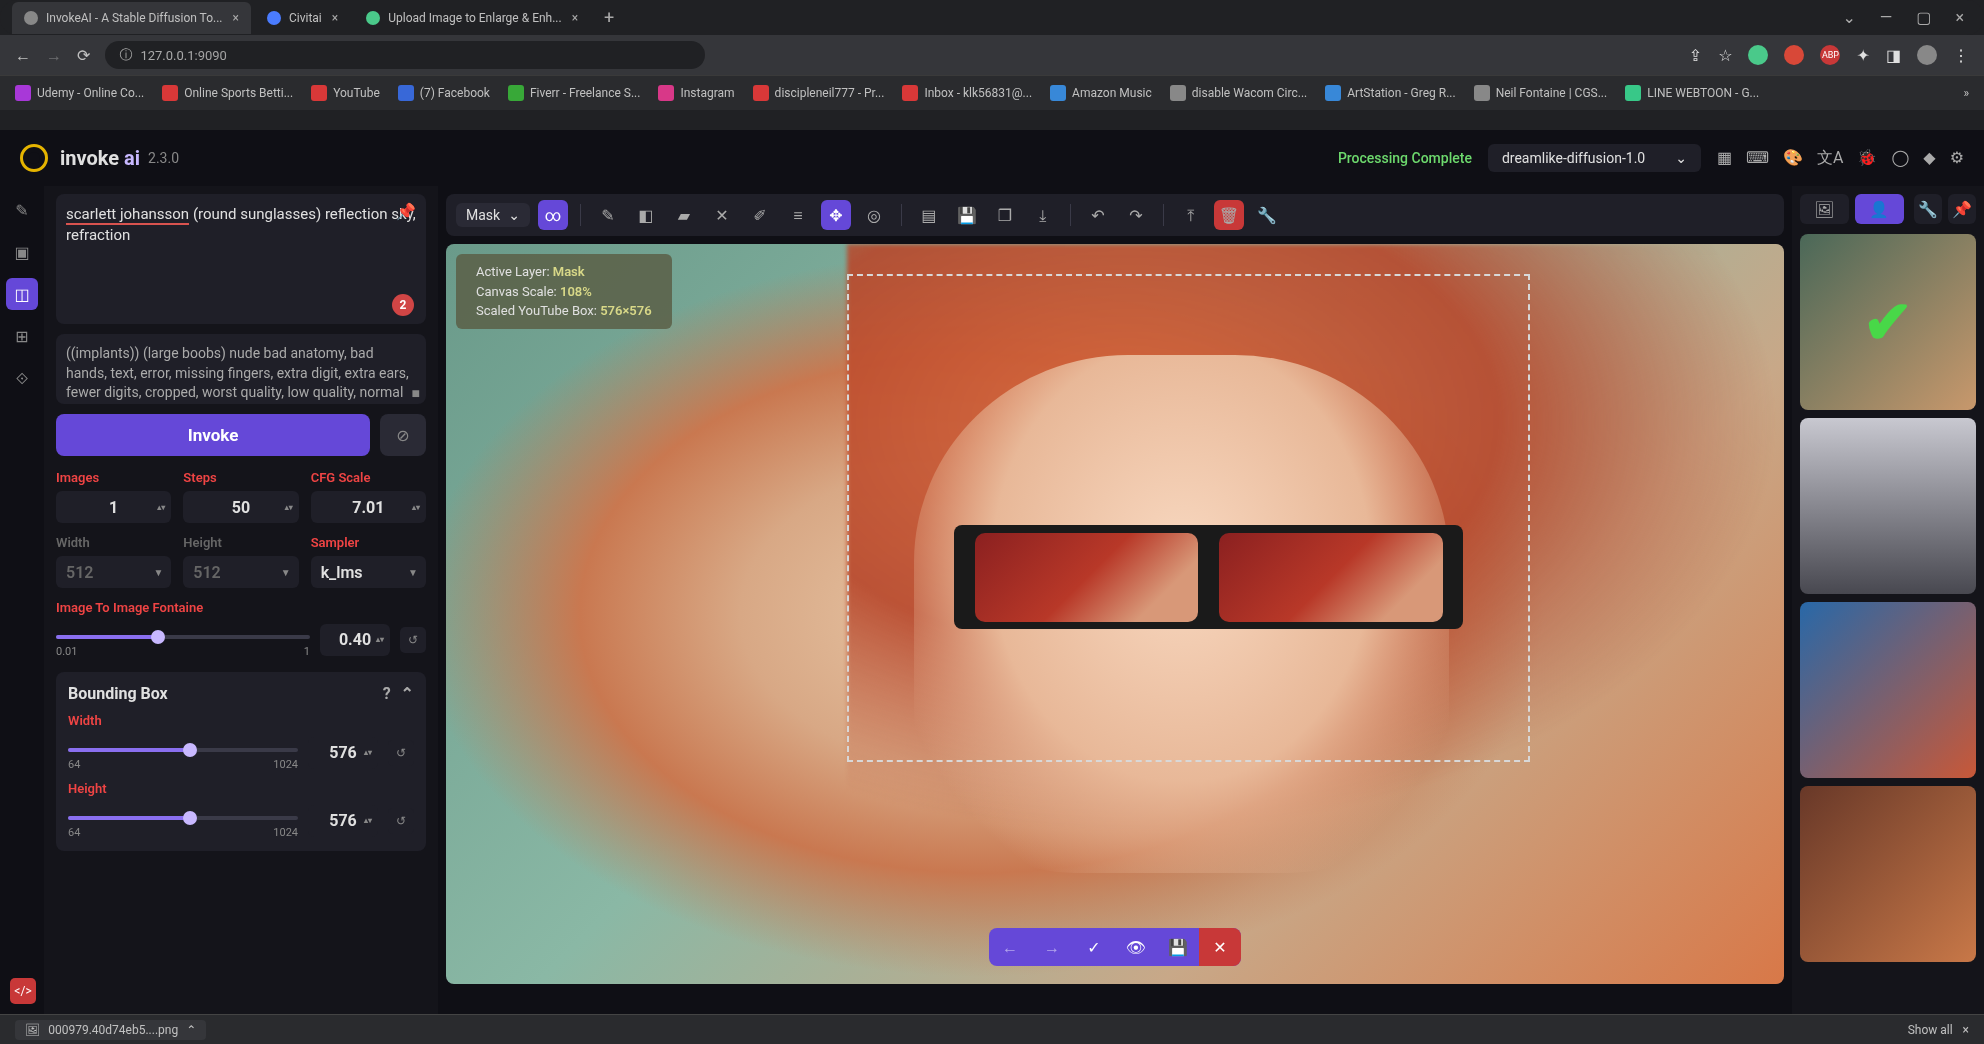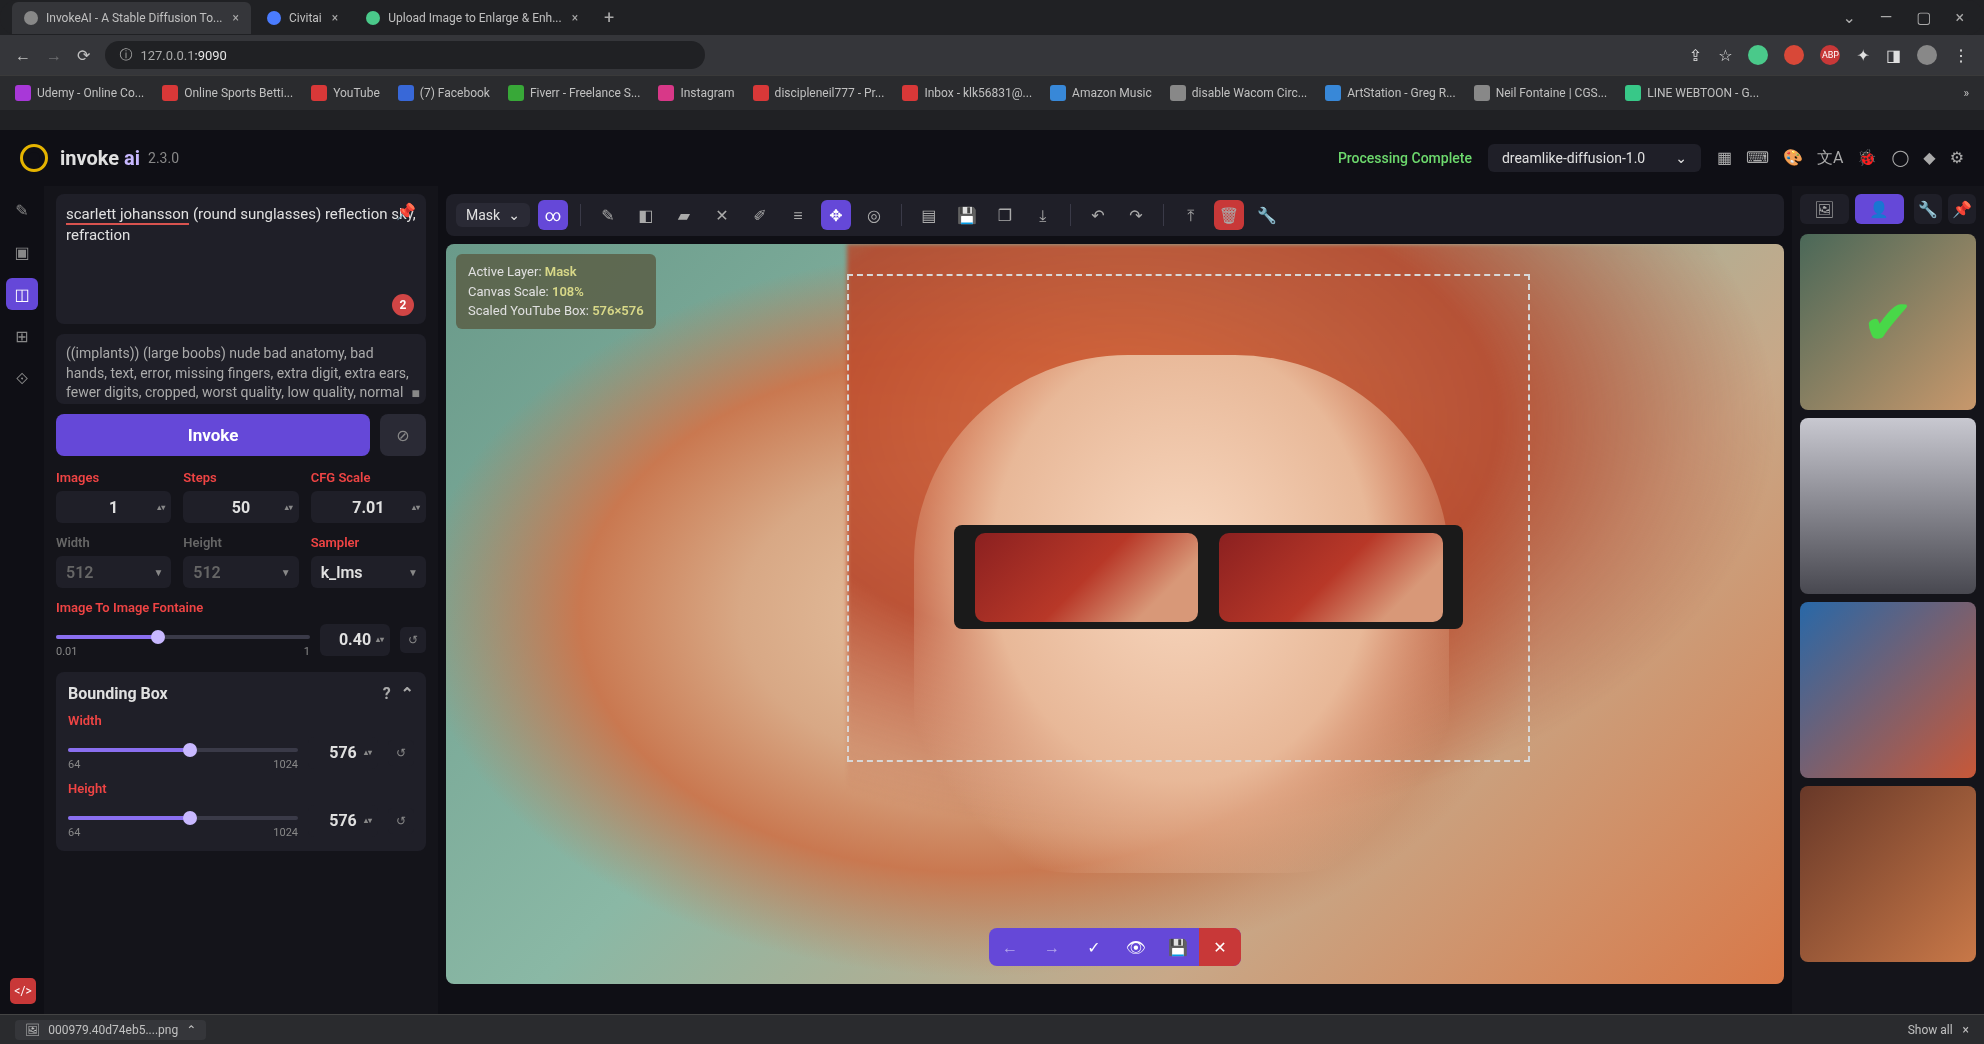--- a/index.html
+++ b/index.html
@@ -92,21 +92,21 @@
 
 .canvas-viewport { background: #1a1a22; border-radius: 8px; height: 740px; position: relative; overflow: hidden; }
 .canvas-image { width: 100%; height: 100%; position: relative; }
 .painted { position:absolute; inset:0; background: radial-gradient(ellipse 60% 70% at 40% 50%, #e8c8a8 0%, #d8a885 30%, #c97850 50%, transparent 70%), linear-gradient(135deg, #6a9a8a 0%, #8ab8a5 40%, #c8a888 70%, #d87848 100%); }
 .hair { position:absolute; top:0; right:0; width:70%; height:80%; background: radial-gradient(ellipse at 30% 30%, #d8683c 0%, #b8482c 40%, transparent 70%); opacity:0.9; filter:blur(2px); }
 .face { position:absolute; left:35%; top:15%; width:40%; height:70%; background: radial-gradient(ellipse at 50% 40%, #f8d8c0 0%, #e8b898 50%, transparent 80%); border-radius:40% 40% 30% 30%; }
 .sunglasses { position:absolute; left:38%; top:38%; width:38%; height:14%; background:#1a1a1a; border-radius:8px; }
 .lens1, .lens2 { position:absolute; width:44%; height:85%; top:8%; background: linear-gradient(135deg, #8b2020 0%, #b83828 50%, #d89878 80%); border-radius:10px; }
 .lens1 { left:4%; } .lens2 { right:4%; }
 
-.overlay-info { position: absolute; top: 10px; left: 10px; background: rgba(90,95,70,0.85); border-radius: 6px; padding: 8px 12px; font-size: 13px; line-height: 1.5; }
+.overlay-info { position: absolute; top: 10px; left: 10px; background: rgba(90,95,70,0.85); border-radius: 6px; padding: 8px 20px; font-size: 13px; line-height: 1.5; }
 .overlay-info .hl { color: #d8d888; font-weight:600; }
 
 .bbox { position: absolute; top: 30px; left: 30%; width: 51%; height: 66%; border: 2px dashed #d8d8d8; }
 
 .canvas-controls { position: absolute; bottom: 18px; left: 50%; transform: translateX(-50%); display: flex; background: #6548d8; border-radius: 8px; overflow: hidden; }
 .cc-btn { width: 42px; height: 38px; display: flex; align-items: center; justify-content: center; color: #fff; cursor: pointer; font-size: 16px; }
 .cc-btn.dim { opacity: 0.5; }
 .cc-btn.red { background: #c83838; }
 
 
@@ -159,21 +159,21 @@
     </div>
   </div>
 
   <div class="url-bar">
     <span class="nav-btn">←</span>
     <span class="nav-btn" style="opacity:.4">→</span>
     <span class="nav-btn">⟳</span>
     <div class="url-input">
       <span style="margin-right:8px">ⓘ</span>
       <span>127.0.0.1</span>
-        <span style="color:#e5e5e5">:9090</span>
+        <span style="color:#a3a3a3">:9090</span>
     </div>
     <div class="url-icons-right">
       <span>⇪</span>
       <span>☆</span>
       <span class="ext-icon" style="background:#4ac98a"></span>
       <span class="ext-icon" style="background:#d84838"></span>
       <span class="ext-icon" style="background:#c83838;font-size:9px;display:flex;align-items:center;justify-content:center;color:#fff">ABP</span>
       <span>✦</span>
       <span>◨</span>
       <span class="ext-icon" style="background:#888"></span>

